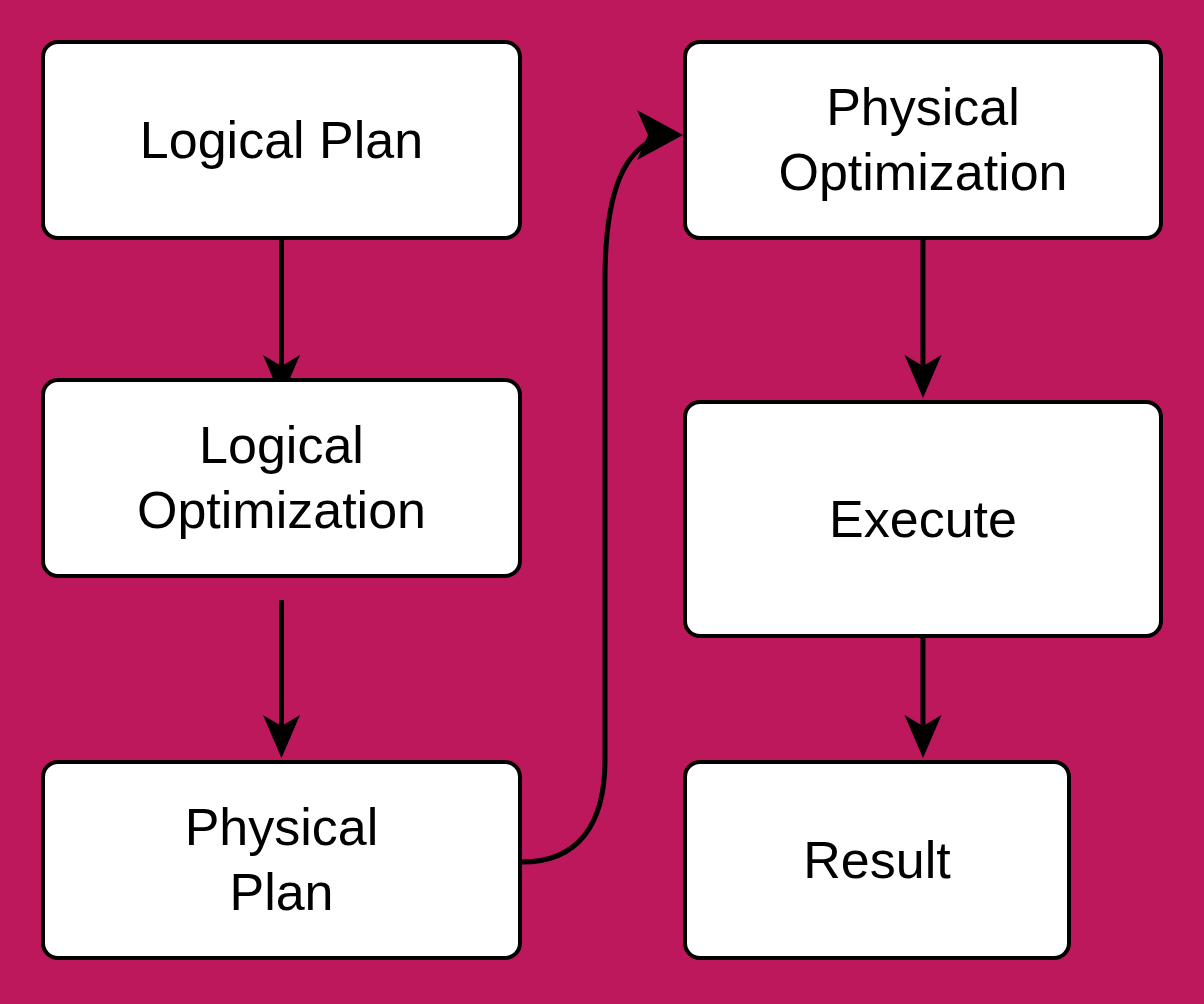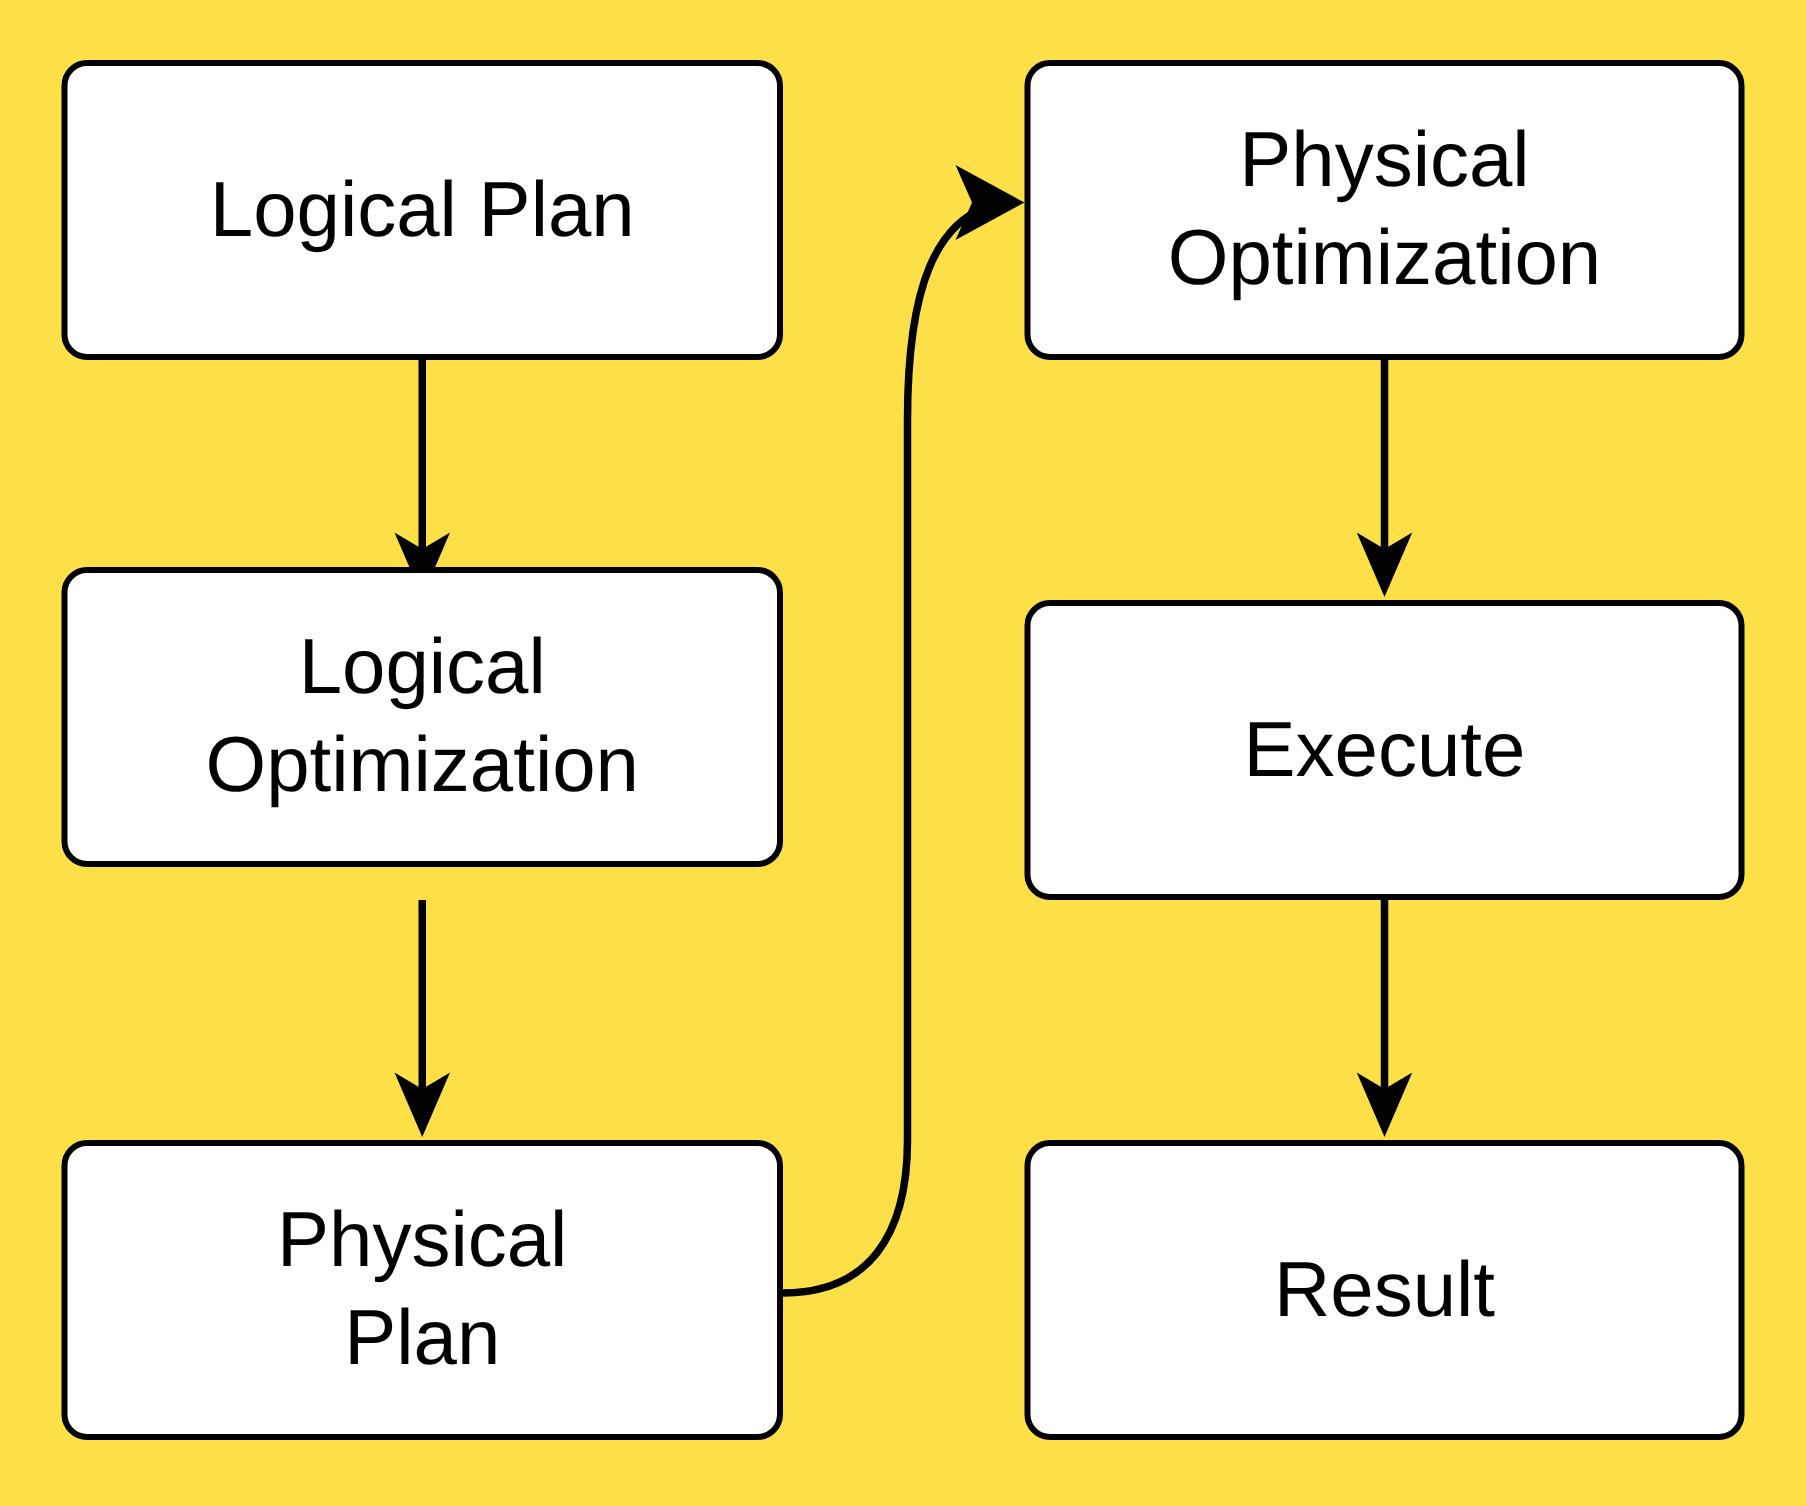--- a/index.html
+++ b/index.html
@@ -5,21 +5,21 @@
 <style>
   html, body {
     margin: 0;
     padding: 0;
     background: #ffffff;
   }
   #canvas {
     position: relative;
     width: 1204px;
     height: 1004px;
-    background: #fde047;
+    background: #be185d;
     overflow: hidden;
     font-family: "Liberation Sans", sans-serif;
   }
   #edge-layer {
     position: absolute;
     left: 0;
     top: 0;
     width: 1204px;
     height: 1004px;
     pointer-events: none;
@@ -98,21 +98,21 @@
   <div class="node" id="node-physical-plan" style="left:41px; top:760px; width:481px; height:200px;">
     <span class="node-label">Physical
 Plan</span>
   </div>
 
   <div class="node" id="node-physical-optimization" style="left:683px; top:40px; width:480px; height:200px;">
     <span class="node-label">Physical
 Optimization</span>
   </div>
 
-  <div class="node" id="node-execute" style="left:683px; top:400px; width:480px; height:200px;">
+  <div class="node" id="node-execute" style="left:683px; top:400px; width:480px; height:238px;">
     <span class="node-label">Execute</span>
   </div>
 
-  <div class="node" id="node-result" style="left:683px; top:760px; width:480px; height:200px;text-align:right;">
+  <div class="node" id="node-result" style="left:683px; top:760px; width:388px; height:200px;text-align:right;">
     <span class="node-label">Result</span>
   </div>
 
 </div>
 
 </body></html>

